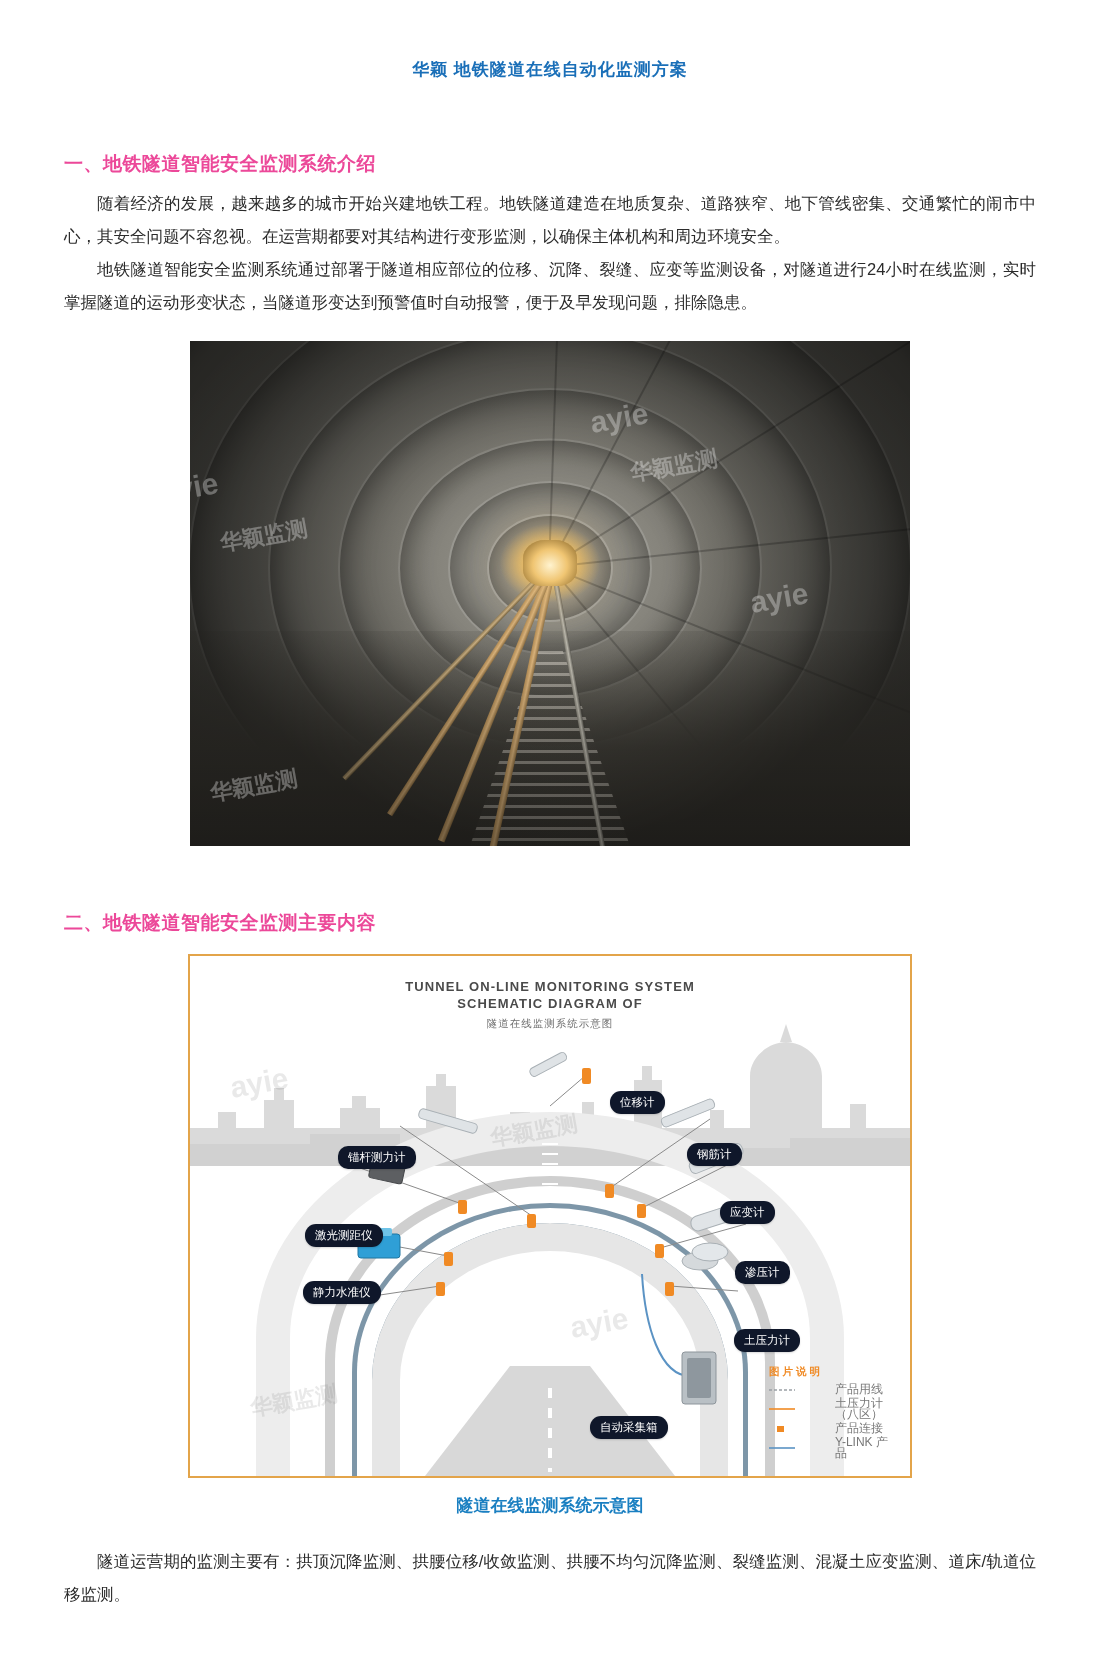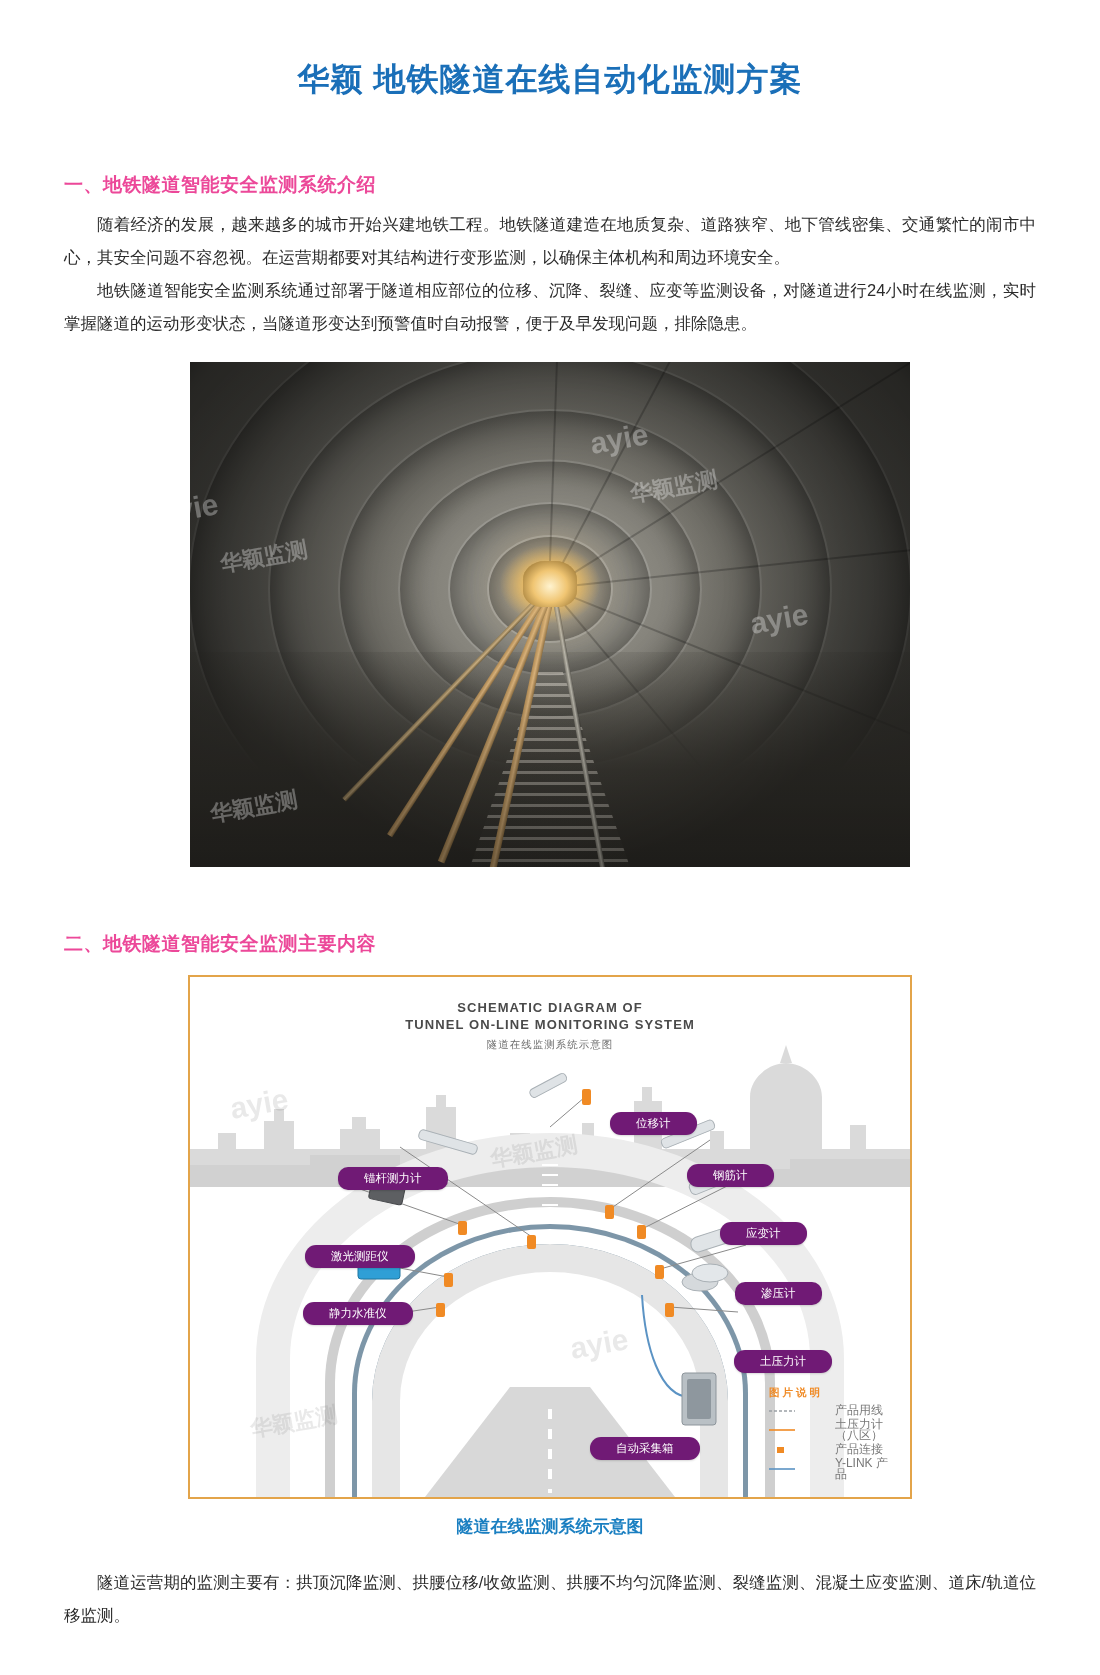--- a/index.html
+++ b/index.html
@@ -17,21 +17,21 @@
   }
   .page {
     width: 1100px;
     height: 1675px;
     position: relative;
     box-sizing: border-box;
     padding: 0 64px;
   }
   .doc-title {
     text-align: center;
-    font-size: 32px;
+    font-size: 17px;
     font-weight: bold;
     color: #1a6fb8;
     letter-spacing: 1px;
     padding-top: 58px;
     padding-bottom: 6px;
   }
   .section-heading {
     font-size: 19px;
     font-weight: bold;
     color: #ec4899;
@@ -195,25 +195,25 @@
     position: absolute;
     left: 50%;
     bottom: 4px;
     transform: translateX(-50%);
     width: 4px;
     height: 84px;
     background: repeating-linear-gradient(to bottom, #ffffff 0 10px, rgba(0,0,0,0) 10px 20px);
   }
   .label-chip {
     position: absolute;
-    background: #701a75;
+    background: #0f172a;
     color: #ffffff;
     font-size: 11.5px;
     border-radius: 11px;
-    padding: 4px 26px;
+    padding: 4px 10px;
     white-space: nowrap;
     box-shadow: 0 1px 2px rgba(0,0,0,0.15);
     z-index: 6;
   }
   .legend-box {
     position: absolute;
     right: 16px;
     bottom: 14px;
     width: 125px;
     z-index: 6;
@@ -327,22 +327,22 @@
   <div class="diagram-wrap">
     <div class="sky"></div>
 
     <svg class="skyline" viewBox="0 0 720 150" preserveAspectRatio="none">
       <path fill="#d9d9d9" d="M0,150 L0,112 L28,112 L28,96 L46,96 L46,112 L74,112 L74,84 L84,84 L84,72 L94,72 L94,84 L104,84 L104,112 L150,112 L150,92 L162,92 L162,80 L176,80 L176,92 L190,92 L190,112 L236,112 L236,70 L246,70 L246,58 L256,58 L256,70 L266,70 L266,112 L320,112 L320,96 L340,96 L340,112 L392,112 L392,86 L404,86 L404,112 L444,112 L444,64 L452,64 L452,50 L462,50 L462,64 L472,64 L472,112 L520,112 L520,94 L534,94 L534,112 L560,112 L560,60 C560,40 580,26 596,26 C612,26 632,40 632,60 L632,112 L660,112 L660,88 L676,88 L676,112 L720,112 L720,150 Z"></path>
       <path fill="#d9d9d9" d="M590,26 L596,8 L602,26 Z"></path>
       <path fill="#cfcfcf" d="M0,150 L0,128 L120,128 L120,118 L210,118 L210,130 L330,130 L330,120 L470,120 L470,132 L600,132 L600,122 L720,122 L720,150 Z"></path>
     </svg>
 
     <div class="diagram-title">
+      <div class="t1">TUNNEL ON-LINE MONITORING SYSTEM</div>
       <div class="t1">SCHEMATIC DIAGRAM OF</div>
-      <div class="t1">TUNNEL ON-LINE MONITORING SYSTEM</div>
       <div class="t2">隧道在线监测系统示意图</div>
     </div>
 
     <div class="tunnel-arch">
       <div class="arch-layer" style="width:520px;height:330px;border-width:34px;border-color:#ededed;"></div>
       <div class="arch-layer" style="width:430px;height:290px;border-width:10px;border-color:#cfcfcf;"></div>
       <div class="arch-layer" style="width:386px;height:268px;border-width:5px;border-color:#7d96a8;"></div>
       <div class="arch-layer" style="width:346px;height:248px;border-width:5px;border-color:#6f8a9d;"></div>
       <div class="arch-layer" style="width:300px;height:225px;border-width:28px;border-color:#e6e6e6;"></div>
       <div class="road"></div>

